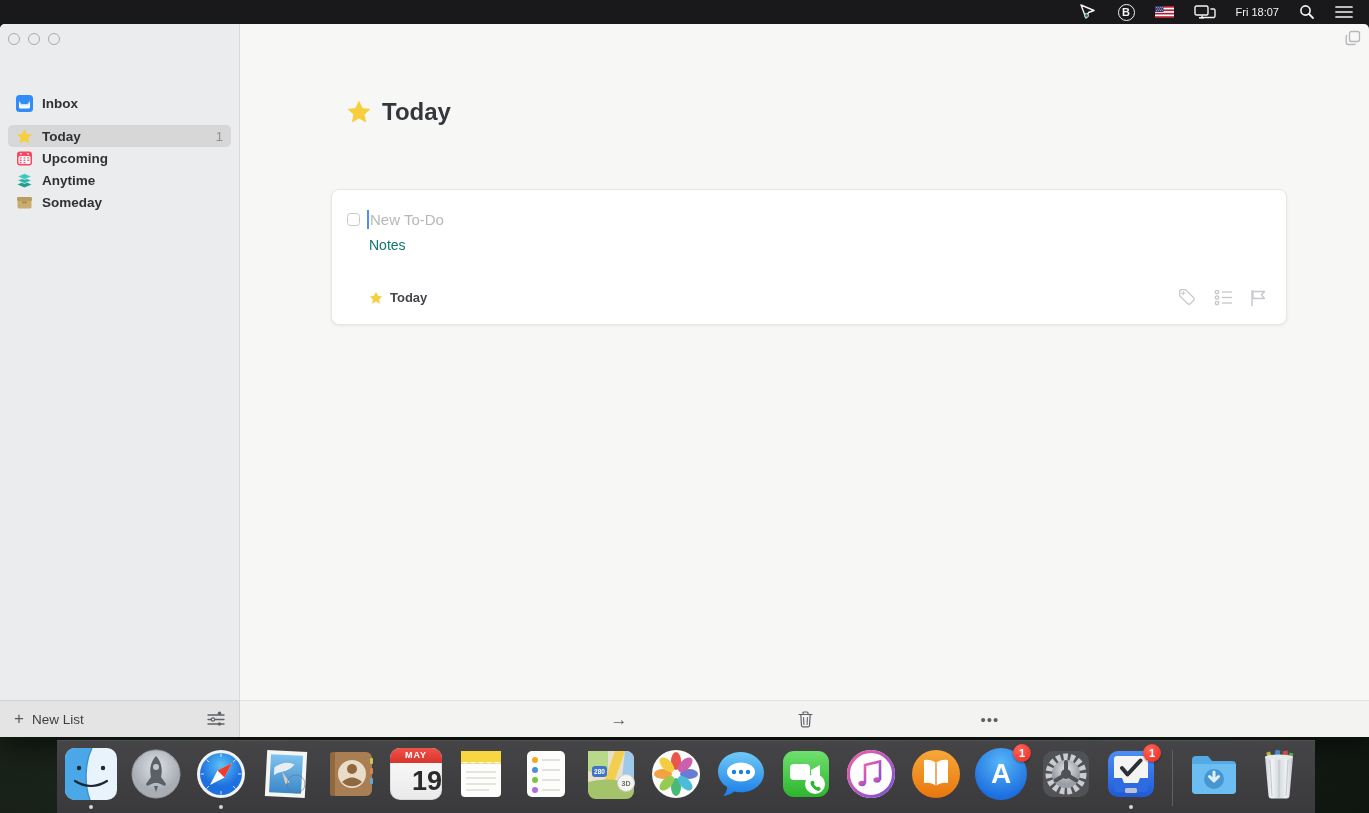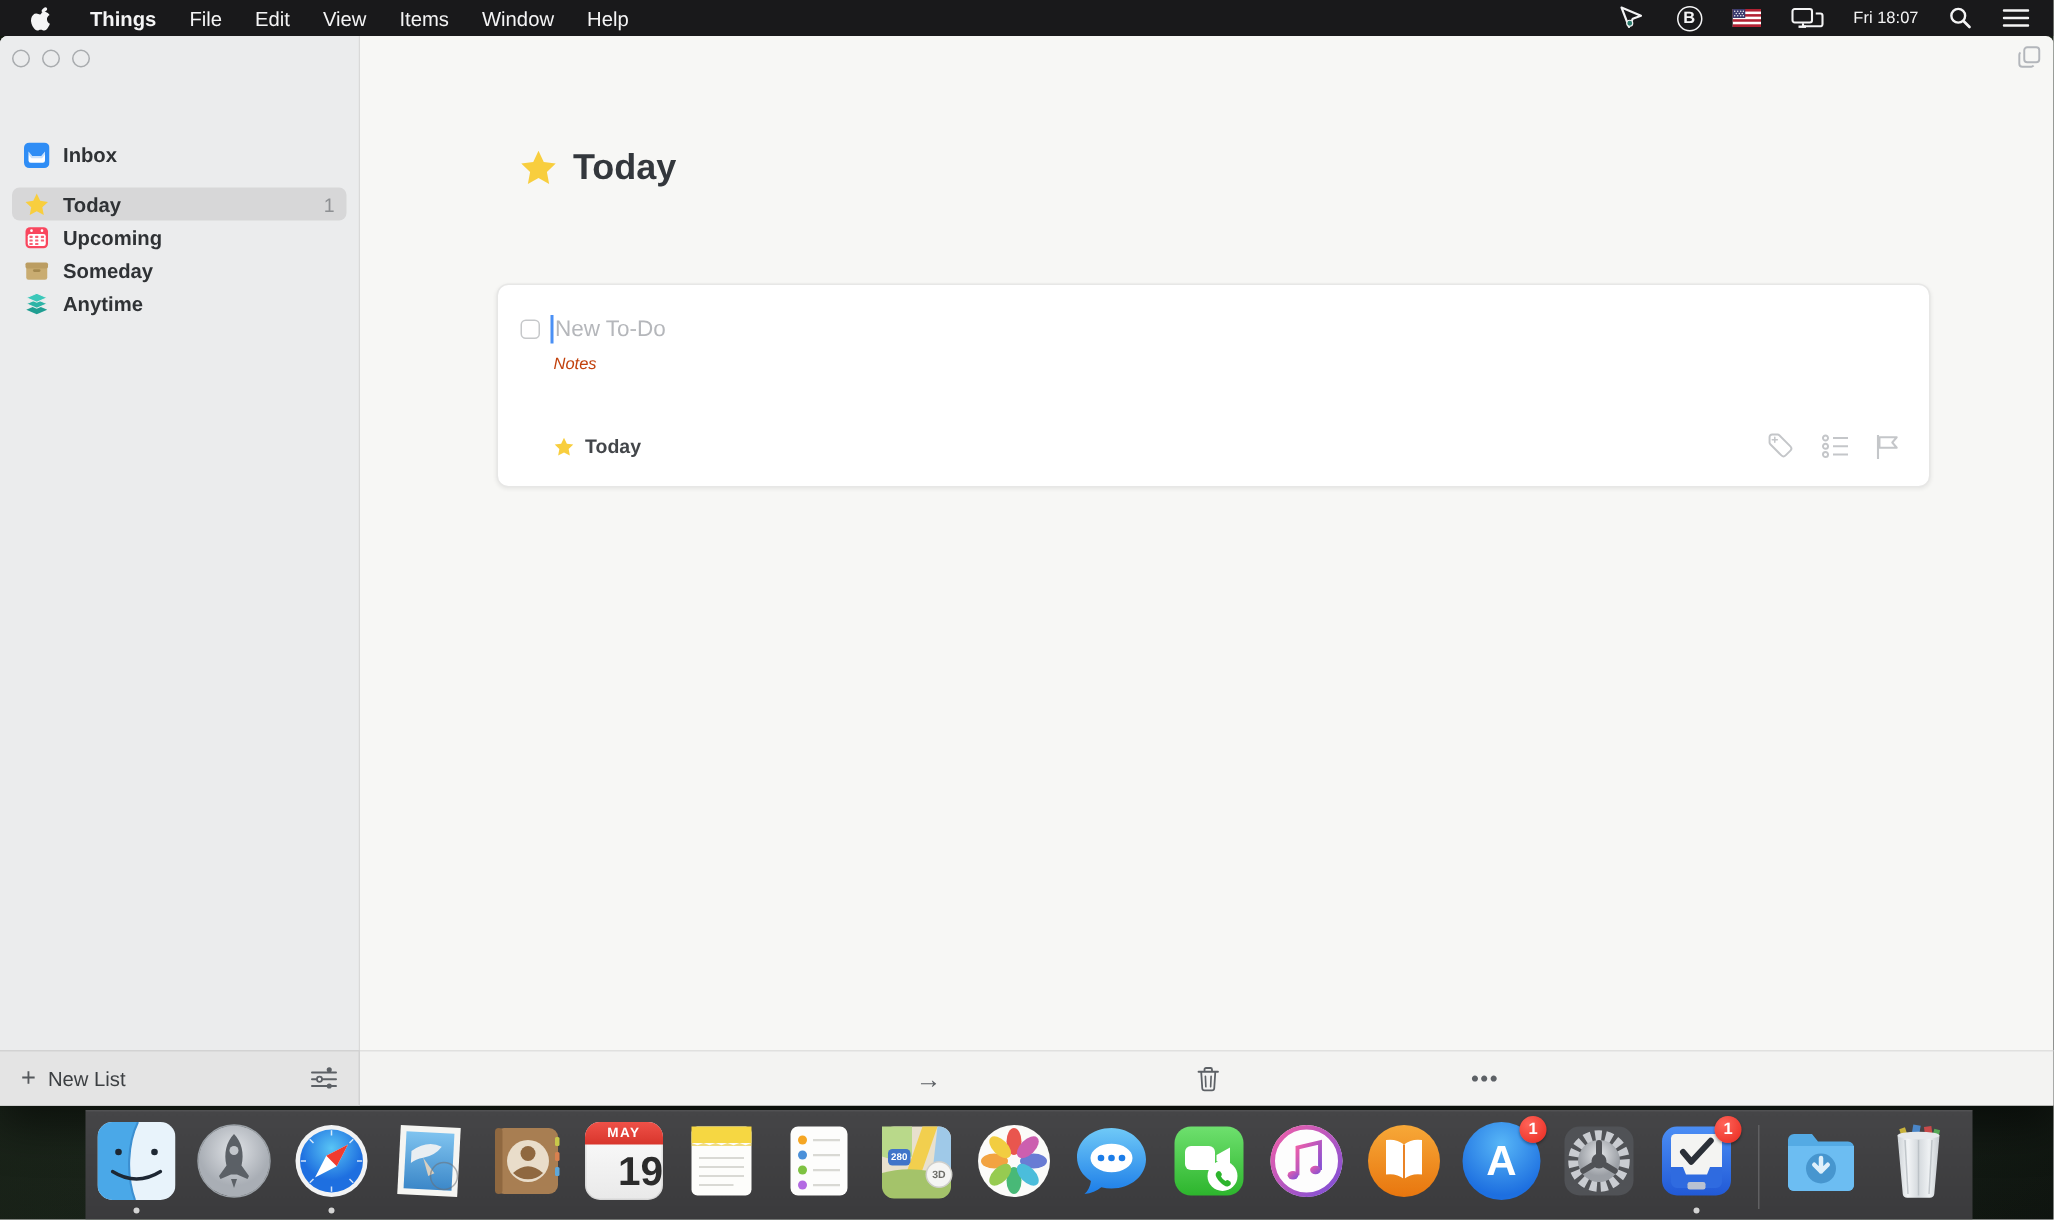--- a/index.html
+++ b/index.html
@@ -76,21 +76,21 @@
 
   .todo-card {
     position:absolute; top:165px; left:91px; width:956px; height:136px;
     background:#ffffff; border:1px solid #e7e7e6; border-radius:8px;
     box-shadow:0 1px 3px rgba(0,0,0,.07);
   }
   .todo-row { position:absolute; top:20px; left:15px; display:flex; align-items:center; }
   .todo-checkbox { width:13px; height:13px; border:1px solid #c6c8ca; border-radius:3.5px; background:#fff; }
   .todo-caret { width:2px; height:19px; background:#4a90f5; margin-left:7px; }
   .todo-title-ph { font-size:15px; color:#b5b7bb; margin-left:1px; }
-  .todo-notes-ph { position:absolute; top:47px; left:37px; font-size:11px; color:#c2410c;font-style:italic; }
+  .todo-notes-ph { position:absolute; top:47px; left:37px; font-size:14px; color:#0f766e; }
   .todo-when { position:absolute; bottom:19px; left:37px; display:flex; align-items:center; gap:7px;
                font-size:13px; font-weight:bold; color:#43464a; }
   .todo-tools { position:absolute; bottom:17px; right:19px; display:flex; align-items:center; gap:17px; }
 
   .main-footer {
     position:absolute; left:0; bottom:0; width:1129px; height:37px;
     background:#f3f3f2; border-top:1px solid #e0e0df;
   }
   .ft-btn { position:absolute; top:0; height:37px; display:flex; align-items:center; justify-content:center;
             width:40px; color:#5d6166; }
@@ -135,37 +135,20 @@
 
   .icon-appstore { width:52px; height:52px; border-radius:50%;
                    background:radial-gradient(circle at 50% 28%, #57b6f7, #1d6fe0 75%);
                    display:flex; align-items:center; justify-content:center;
                    color:#fff; font-size:28px; font-weight:bold; }
 </style>
 </head>
 <body>
 
 <div class="menubar">
-  <div class="menubar-left">
-    <div class="menu-item menu-apple">
-      <span>
-        <svg width="15" height="17" viewBox="0 0 15 17">
-          <ellipse cx="9.6" cy="2.6" rx="2.1" ry="1.2" fill="#f4f4f5" transform="rotate(-40 9.6 2.6)"></ellipse>
-          <path fill="#f4f4f5" d="M7.5 4.6c1.1-.8 2.6-.9 3.7-.3 1 .5 1.6 1.2 1.9 1.7-1.2.7-1.9 1.7-1.8 3 .1 1.5 1 2.4 2 2.9-.3.9-.8 1.9-1.5 2.8-.6.8-1.3 1.6-2.3 1.6-.9 0-1.2-.5-2.3-.5s-1.5.5-2.3.5c-1 0-1.7-.9-2.4-1.7C1.2 13 .3 10.5.8 8.3c.4-1.9 1.8-3.3 3.4-3.3 1 0 1.8.6 2.4.6.4 0 .6-.1.9-.3z"></path>
-        </svg>
-      </span>
-    </div>
-    <div class="menu-item menu-appname">Things</div>
-    <div class="menu-item">File</div>
-    <div class="menu-item">Edit</div>
-    <div class="menu-item">View</div>
-    <div class="menu-item">Items</div>
-    <div class="menu-item">Window</div>
-    <div class="menu-item">Help</div>
-  </div>
   <div class="menubar-right">
     <div class="status-item">
       <svg width="19" height="16" viewBox="0 0 19 16">
         <path d="M2 1 L15 6.5 L9.5 8.5 L7 14 Z" fill="none" stroke="#f4f4f5" stroke-width="1.4" stroke-linejoin="round"></path>
         <circle cx="7.5" cy="11.5" r="2" fill="#2a7a6c" stroke="#f4f4f5" stroke-width="0.8"></circle>
       </svg>
     </div>
     <div class="status-item">
       <span class="b-badge">B</span>
     </div>
@@ -269,36 +252,36 @@
                 <circle cx="5" cy="3.8" r="0.9"></circle>
                 <circle cx="12" cy="3.8" r="0.9"></circle>
               </g>
           </svg>
         </span>
         <span>Upcoming</span>
       </div>
       <div class="side-item">
         <span class="side-icon">
           <svg width="17" height="17" viewBox="0 0 17 17">
+            <path d="M8.5 9.5 L15.5 12.5 8.5 15.5 1.5 12.5 Z" fill="#1f9e92"></path>
+            <path d="M8.5 5.5 L15.5 8.5 8.5 11.5 1.5 8.5 Z" fill="#2db4a6" stroke="#ebeced" stroke-width="0.7"></path>
+            <path d="M8.5 1.5 L15.5 4.5 8.5 7.5 1.5 4.5 Z" fill="#3cc8ba" stroke="#ebeced" stroke-width="0.7"></path>
+          </svg>
+        </span>
+        <span>Anytime</span>
+      </div>
+      <div class="side-item">
+        <span class="side-icon">
+          <svg width="17" height="17" viewBox="0 0 17 17">
             <rect x="1.5" y="4" width="14" height="10.5" rx="1.5" fill="#c9ac71"></rect>
             <rect x="1" y="3" width="15" height="4" rx="1.2" fill="#bb9d62"></rect>
             <rect x="6" y="7.5" width="5" height="1.8" rx="0.9" fill="#a5894f"></rect>
           </svg>
         </span>
         <span>Someday</span>
-      </div>
-      <div class="side-item">
-        <span class="side-icon">
-          <svg width="17" height="17" viewBox="0 0 17 17">
-            <path d="M8.5 9.5 L15.5 12.5 8.5 15.5 1.5 12.5 Z" fill="#1f9e92"></path>
-            <path d="M8.5 5.5 L15.5 8.5 8.5 11.5 1.5 8.5 Z" fill="#2db4a6" stroke="#ebeced" stroke-width="0.7"></path>
-            <path d="M8.5 1.5 L15.5 4.5 8.5 7.5 1.5 4.5 Z" fill="#3cc8ba" stroke="#ebeced" stroke-width="0.7"></path>
-          </svg>
-        </span>
-        <span>Anytime</span>
       </div>
       <div class="side-gap"></div>
     </div>
 
     <div class="sidebar-footer">
       <span class="newlist-plus">+</span>
       <span>New List</span>
       <span class="sliders-btn">
         <svg width="18" height="17" viewBox="0 0 18 17">
           <g stroke="#5d6166" stroke-width="1.3" stroke-linecap="round">

